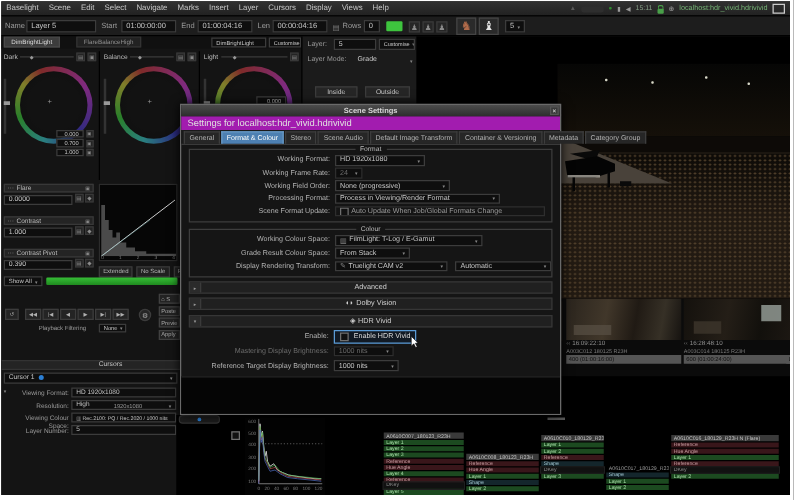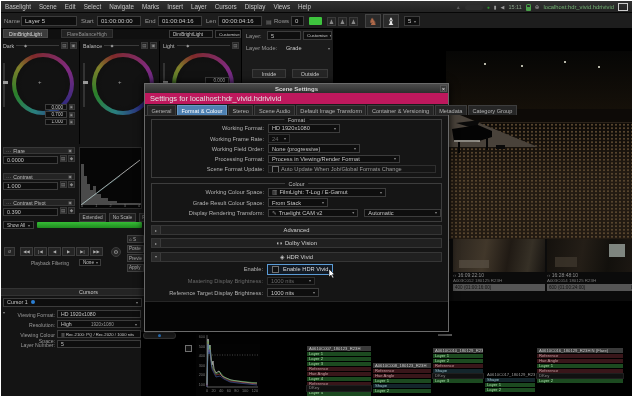--- a/index.html
+++ b/index.html
@@ -58,21 +58,21 @@
   .crow-l{font-size:5.2px;color:#9a9a9a;position:absolute;text-align:right;width:52px;}
   
   .dialog{left:143px;top:82px;width:305px;height:249px;background:#151515;border:1px solid #6a6a6a;
           z-index:5;box-shadow:0 0 8px #000;display:flex;flex-direction:column;}
   .dtitle{height:9px;background:linear-gradient(#4c4c4c,#2d2d2d);display:flex;align-items:center;
           font-size:6px;font-weight:bold;color:#d8d8d8;position:relative;flex:none;}
   .dtitle span{margin:0 auto;}
   .dclose{position:absolute;right:1px;top:1px;width:7px;height:7px;background:#3a3a3a;border:1px solid #555;
           color:#ccc;font-size:5px;display:flex;align-items:center;justify-content:center;box-sizing:border-box;}
   .dhead{height:11px;display:flex;align-items:center;padding-left:5px;font-size:7.5px;color:#e0e0e0;
-         background:#be185d;flex:none;}
+         background:#a21caf;flex:none;}
   .dtabs{height:11px;display:flex;align-items:flex-end;gap:1px;padding:0 2px;background:#1a1a1a;
          border-bottom:1px solid #3a3a3a;flex:none;}
   .dtab{height:9px;padding:0 3.5px;background:#262626;border:1px solid #3d3d3d;border-bottom:none;
         font-size:5.6px;color:#b2b2b2;display:flex;align-items:center;white-space:nowrap;}
   .dtab.k-active{background:#4d80b2;color:#fff;border-color:#6899c4;}
   .grp{border:1px solid #3d3d3d;margin:3px 6px 2px;padding:2.5px 0 2px;position:relative;}
   .gtitle{position:absolute;top:-3.5px;left:50%;transform:translateX(-50%);background:#151515;
           padding:0 4px;font-size:5.4px;color:#bdbdbd;}
   .frow{display:flex;align-items:center;margin:1.6px 0;height:8.6px;}
   .frow .l{width:112px;text-align:right;color:#b2b2b2;font-size:5.7px;padding-right:4px;flex:none;}

